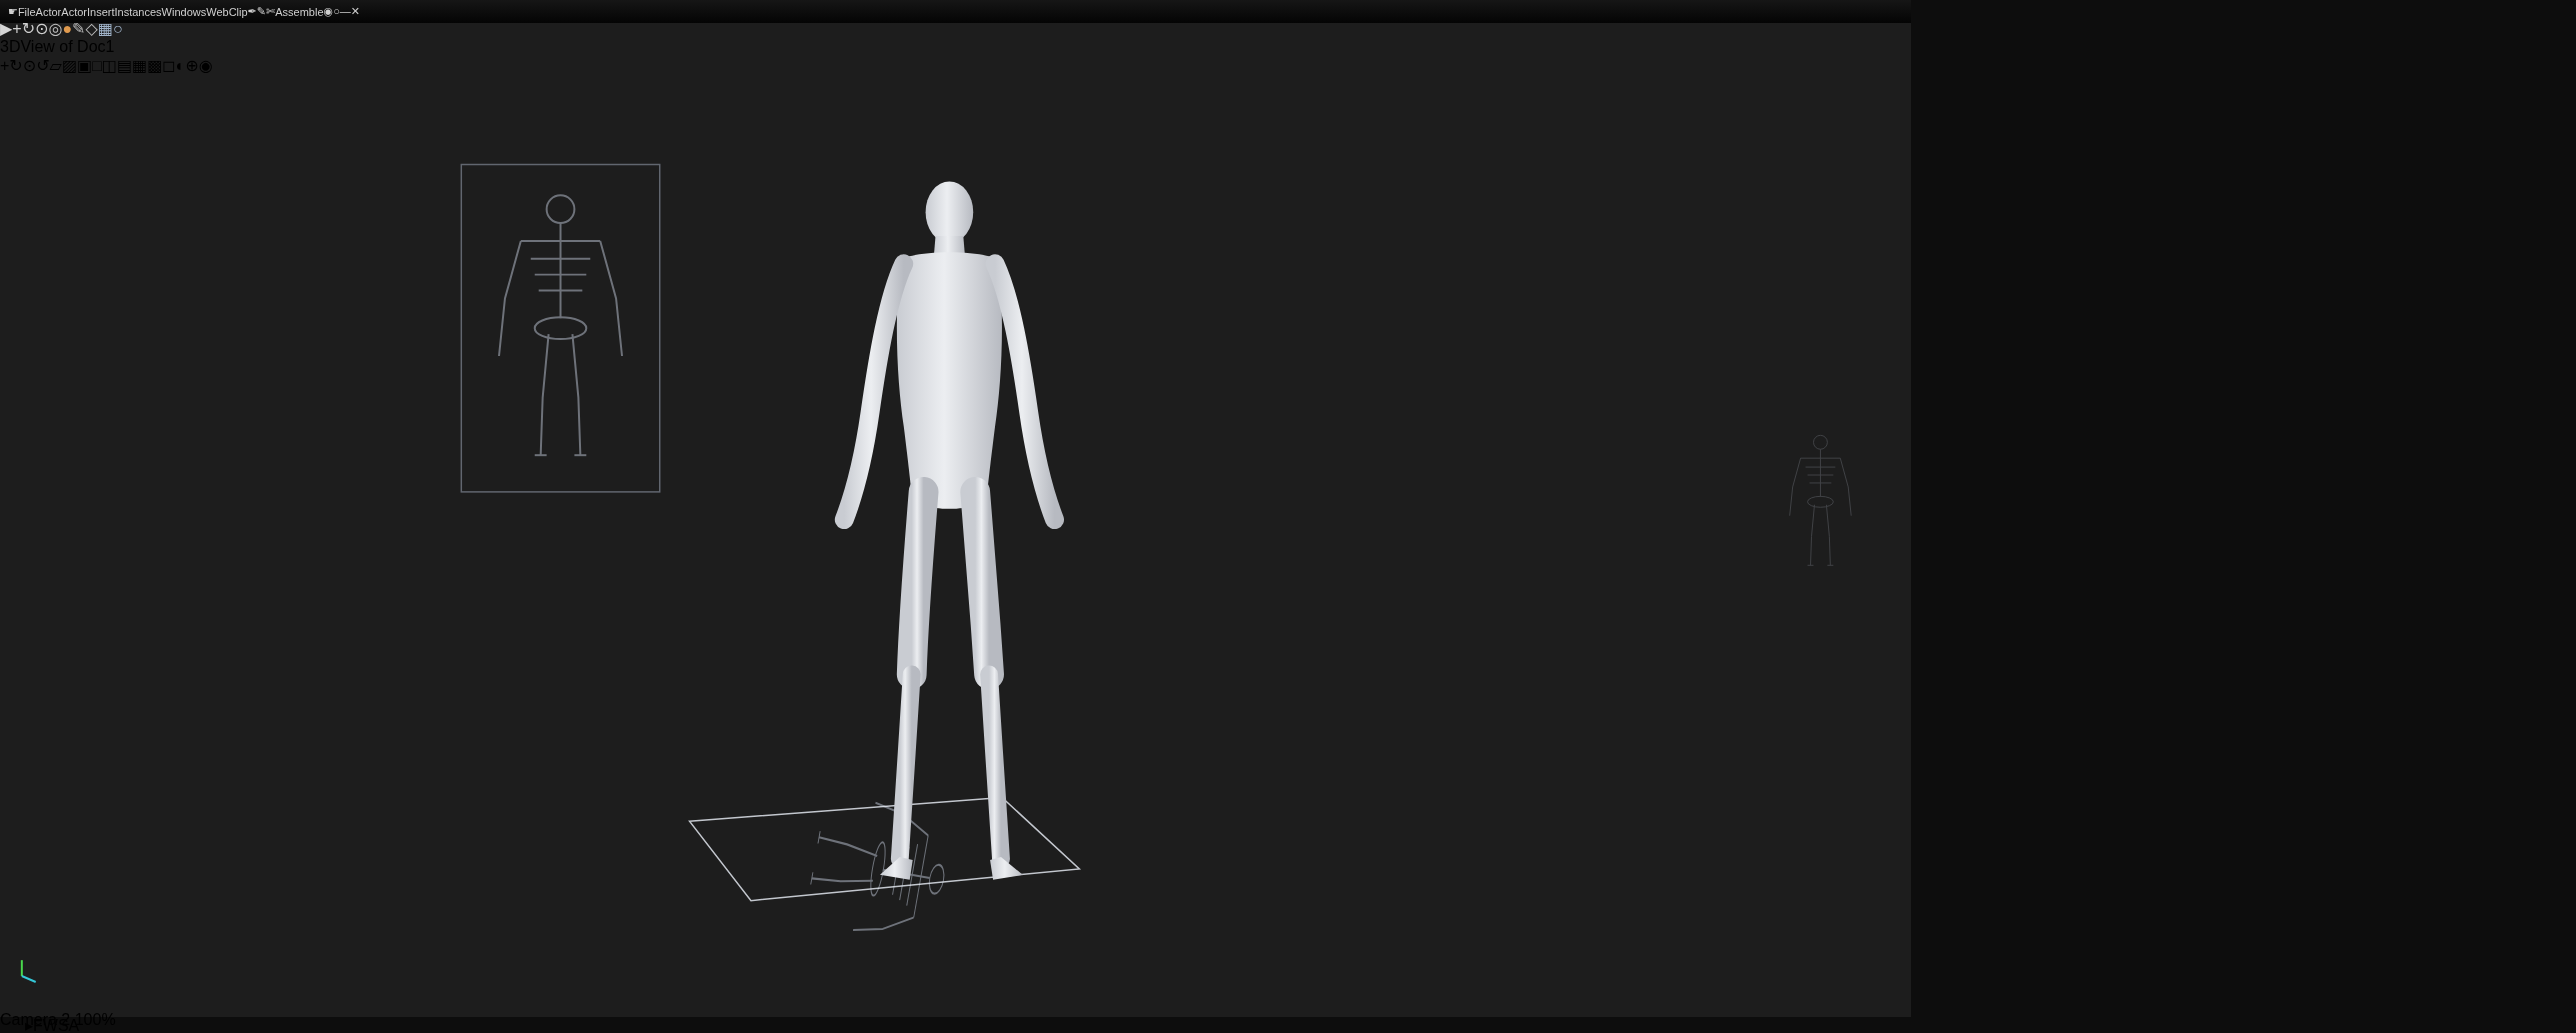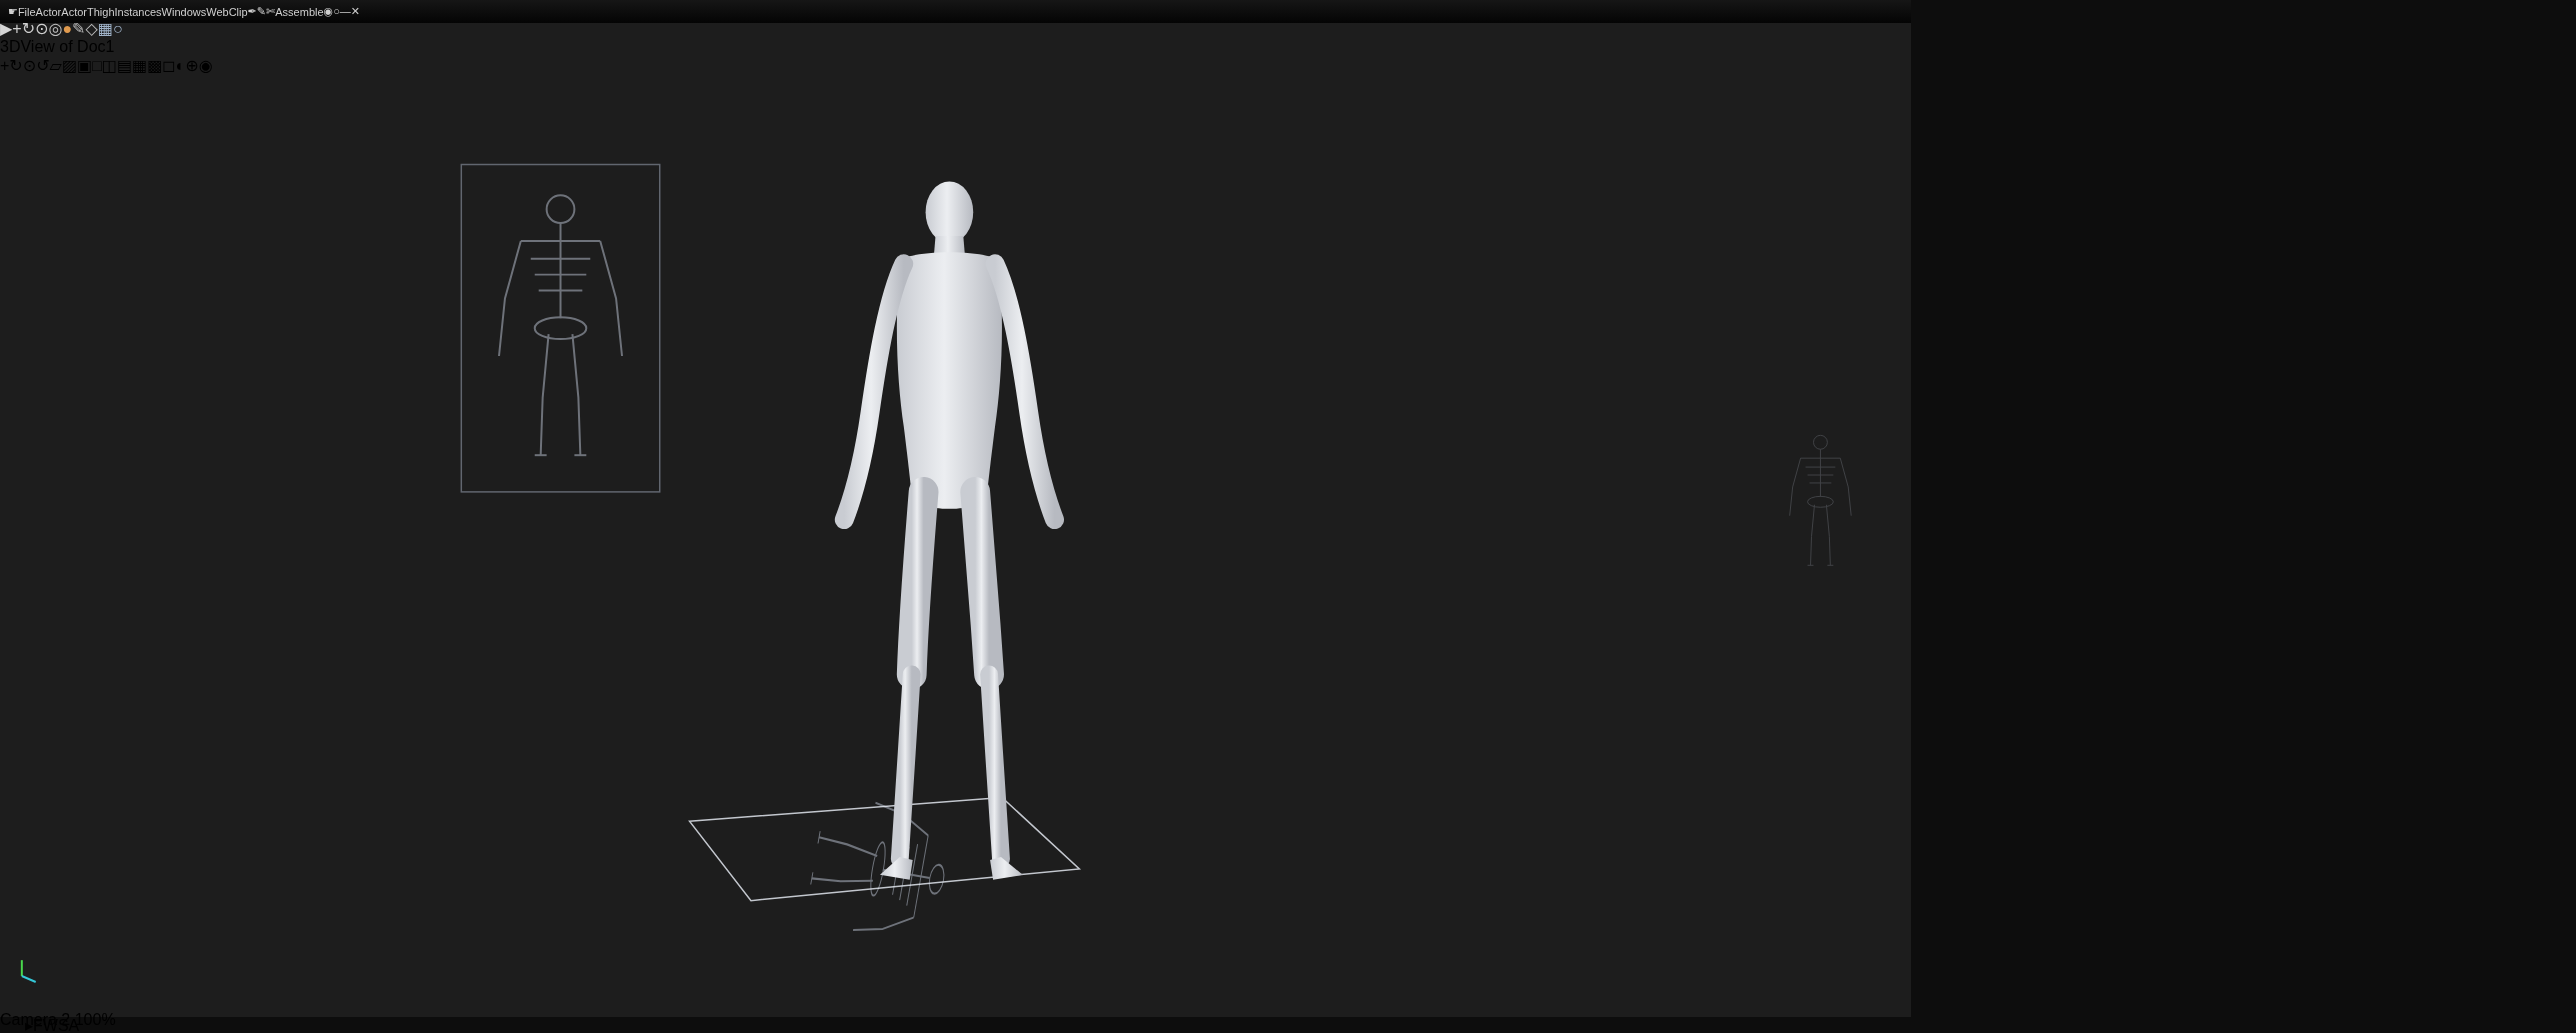--- a/index.html
+++ b/index.html
@@ -105,21 +105,21 @@
 </style>
 </head>
 <body>
 
 <div id="app">
 
   <div id="main-window">
 
     <div id="menubar">
       <span id="app-logo">☛</span>
-      <div id="menu-items"><span class="menu-item">File</span><span class="menu-item">Actor</span><span class="menu-item">Actor</span><span class="menu-item">Thigh</span><span class="menu-item">Instances</span><span class="menu-item">Windows</span><span class="menu-item">Web</span><span class="menu-item">Clip</span></div>
+      <div id="menu-items"><span class="menu-item">File</span><span class="menu-item">Actor</span><span class="menu-item">Actor</span><span class="menu-item">Insert</span><span class="menu-item">Instances</span><span class="menu-item">Windows</span><span class="menu-item">Web</span><span class="menu-item">Clip</span></div>
       <div id="menu-spacer"></div>
       <div id="menu-pre"><span class="mr-ic">✒</span><span class="mr-ic">✎</span><span class="mr-ic">✄</span></div>
       <span id="room-label">Assemble</span>
       <div id="menu-post"><span class="mr-ic">◉</span><span class="mr-ic">○</span></div>
       <div id="win-btns"><span class="win-btn">—</span><span class="win-btn">✕</span></div>
     </div>
 
     <div id="main-toolbar"><span class="tb-tool" style="color: rgb(207, 207, 207);">▶</span><span class="tb-tool" style="color: rgb(207, 207, 207);">+</span><span class="tb-tool" style="color: rgb(207, 207, 207);">↻</span><span class="tb-tool" style="color: rgb(207, 207, 207);">⇔</span><span class="tb-tool" style="color: rgb(217, 175, 99);">●</span><span class="tb-tool" style="color: rgb(217, 175, 99);">■</span><span class="tb-tool" style="color: rgb(217, 175, 99);">▲</span><span class="tb-tool" style="color: rgb(217, 175, 99);">▮</span><span class="tb-tool" style="color: rgb(217, 175, 99);">◎</span><span class="tb-tool" style="color: rgb(217, 175, 99);">▭</span><span class="tb-tool" style="color: rgb(217, 175, 99);">◇</span><span class="tb-tool" style="color: rgb(217, 175, 99);">S</span><span class="tb-tool" style="color: rgb(217, 175, 99);">A</span><span class="tb-tool" style="color: rgb(217, 175, 99);">◉</span><span class="tb-tool" style="color: rgb(185, 160, 106);">△</span><span class="tb-tool" style="color: rgb(134, 168, 92);">♣</span><span class="tb-tool" style="color: rgb(168, 148, 110);">◆</span><span class="tb-tool" style="color: rgb(125, 159, 201);">≈</span><span class="tb-tool" style="color: rgb(205, 213, 224);">☁</span><span class="tb-tool" style="color: rgb(221, 143, 69);">✦</span><span class="tb-tool" style="color: rgb(217, 175, 99);">∗</span><span class="tb-tool" style="color: rgb(217, 175, 99);">~</span><span class="tb-tool" style="color: rgb(228, 221, 205);">Y</span><span class="tb-tool" style="color: rgb(201, 201, 201);">⊕</span><span class="tb-tool" style="color: rgb(159, 179, 203);">▣</span><span class="tb-tool" style="color: rgb(227, 211, 110);">◤</span><span class="tb-tool" style="color: rgb(227, 211, 110);">☀</span><span class="tb-tool" style="color: rgb(227, 211, 110);">☼</span><span class="tb-tool" style="color: rgb(194, 194, 194);">▦</span><span class="tb-tool" style="color: rgb(194, 194, 194);">✎</span></div>
 
     <div id="left-toolbar"><span class="lt-tool" style="color: rgb(213, 213, 213);">▶</span><span class="lt-tool" style="color: rgb(207, 207, 207);">+</span><span class="lt-tool" style="color: rgb(207, 207, 207);">↻</span><span class="lt-tool" style="color: rgb(207, 207, 207);">⊙</span><span class="lt-tool" style="color: rgb(189, 189, 189);">◎</span><span class="lt-tool" style="color: rgb(224, 154, 78);">●</span><span class="lt-tool" style="color: rgb(189, 189, 189);">✎</span><span class="lt-tool" style="color: rgb(189, 189, 189);">◇</span><span class="lt-tool" style="color: rgb(159, 178, 200);">▦</span><span class="lt-tool" style="color: rgb(159, 178, 200);">○</span></div>

